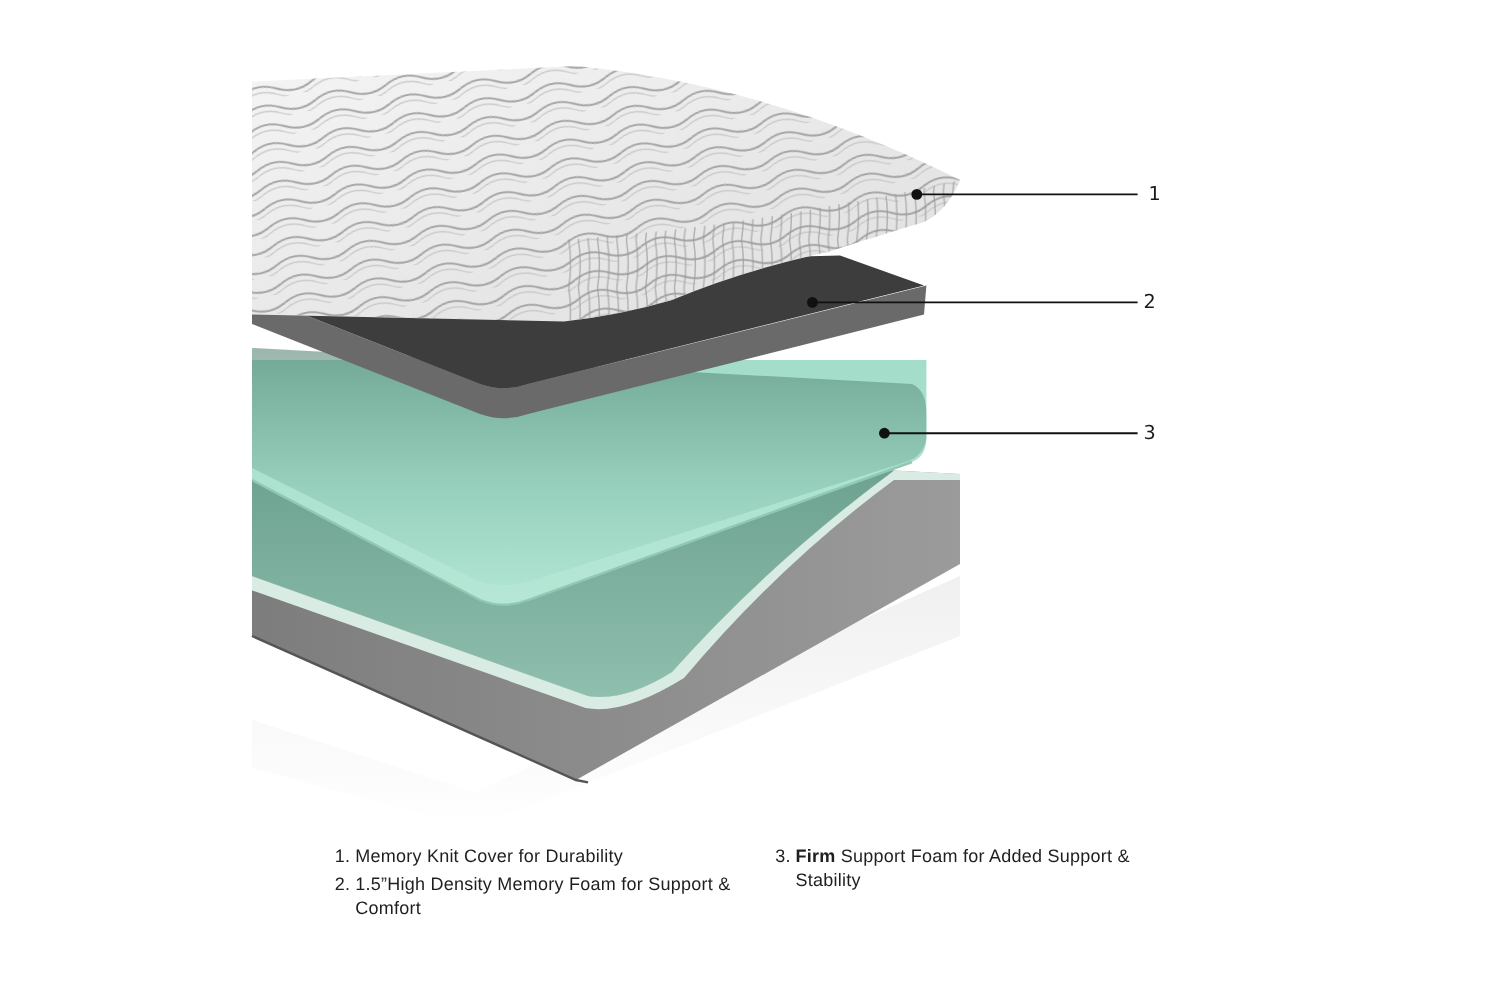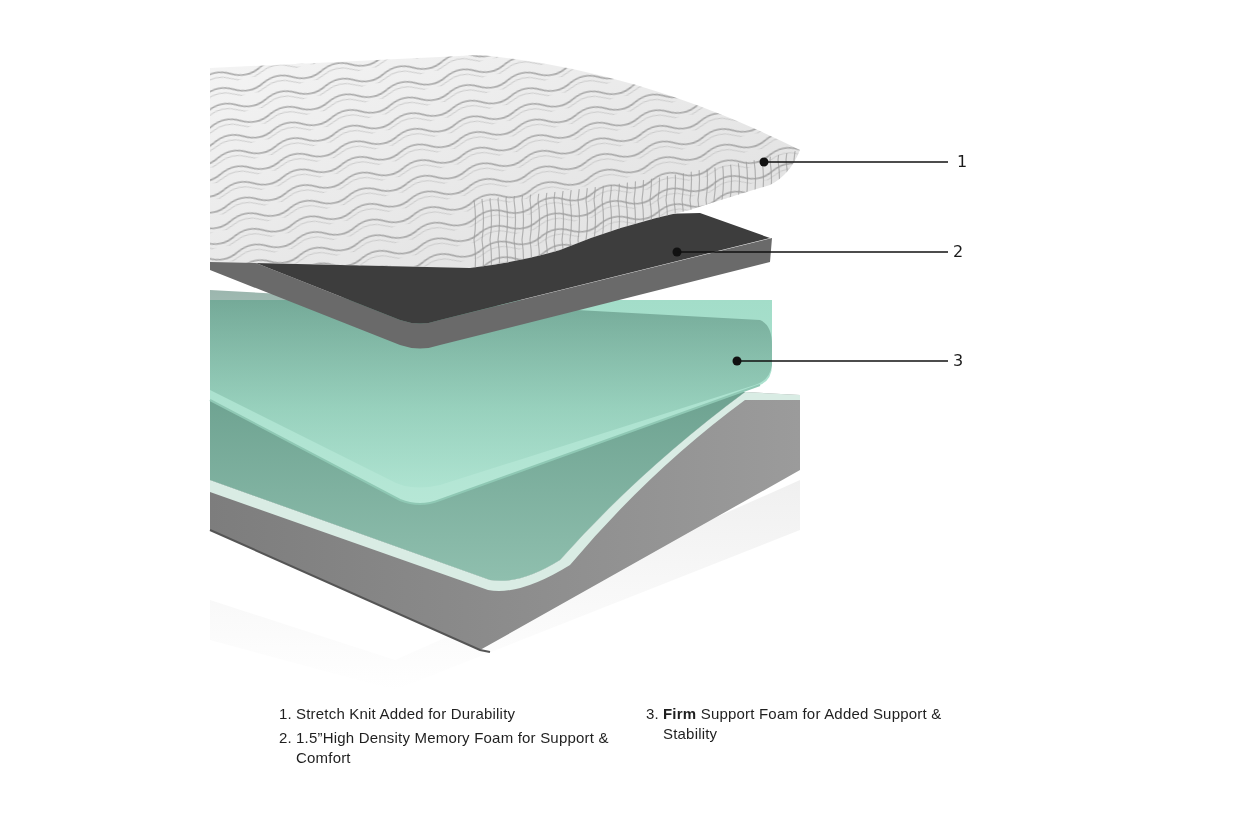--- a/index.html
+++ b/index.html
@@ -105,21 +105,21 @@
 </svg>
 
 <div class="callout-num" style="left:957px; top:154px;">1</div>
 <div class="callout-num" style="left:953px; top:244px;">2</div>
 <div class="callout-num" style="left:953px; top:353px;">3</div>
 
 <div class="captions">
   <div class="cap-col left">
     <div class="cap-item">
       <span class="num">1.</span>
-      <span class="txt">Stretch Knit Added for Durability</span>
+      <span class="txt">Memory Knit Cover for Durability</span>
     </div>
     <div class="cap-item">
       <span class="num">2.</span>
       <span class="txt">1.5”High Density Memory Foam for Support &amp; Comfort</span>
     </div>
   </div>
   <div class="cap-col right">
     <div class="cap-item">
       <span class="num">3.</span>
       <span class="txt"><span class="bold">Firm</span><span> Support Foam for Added Support &amp; Stability</span></span>

